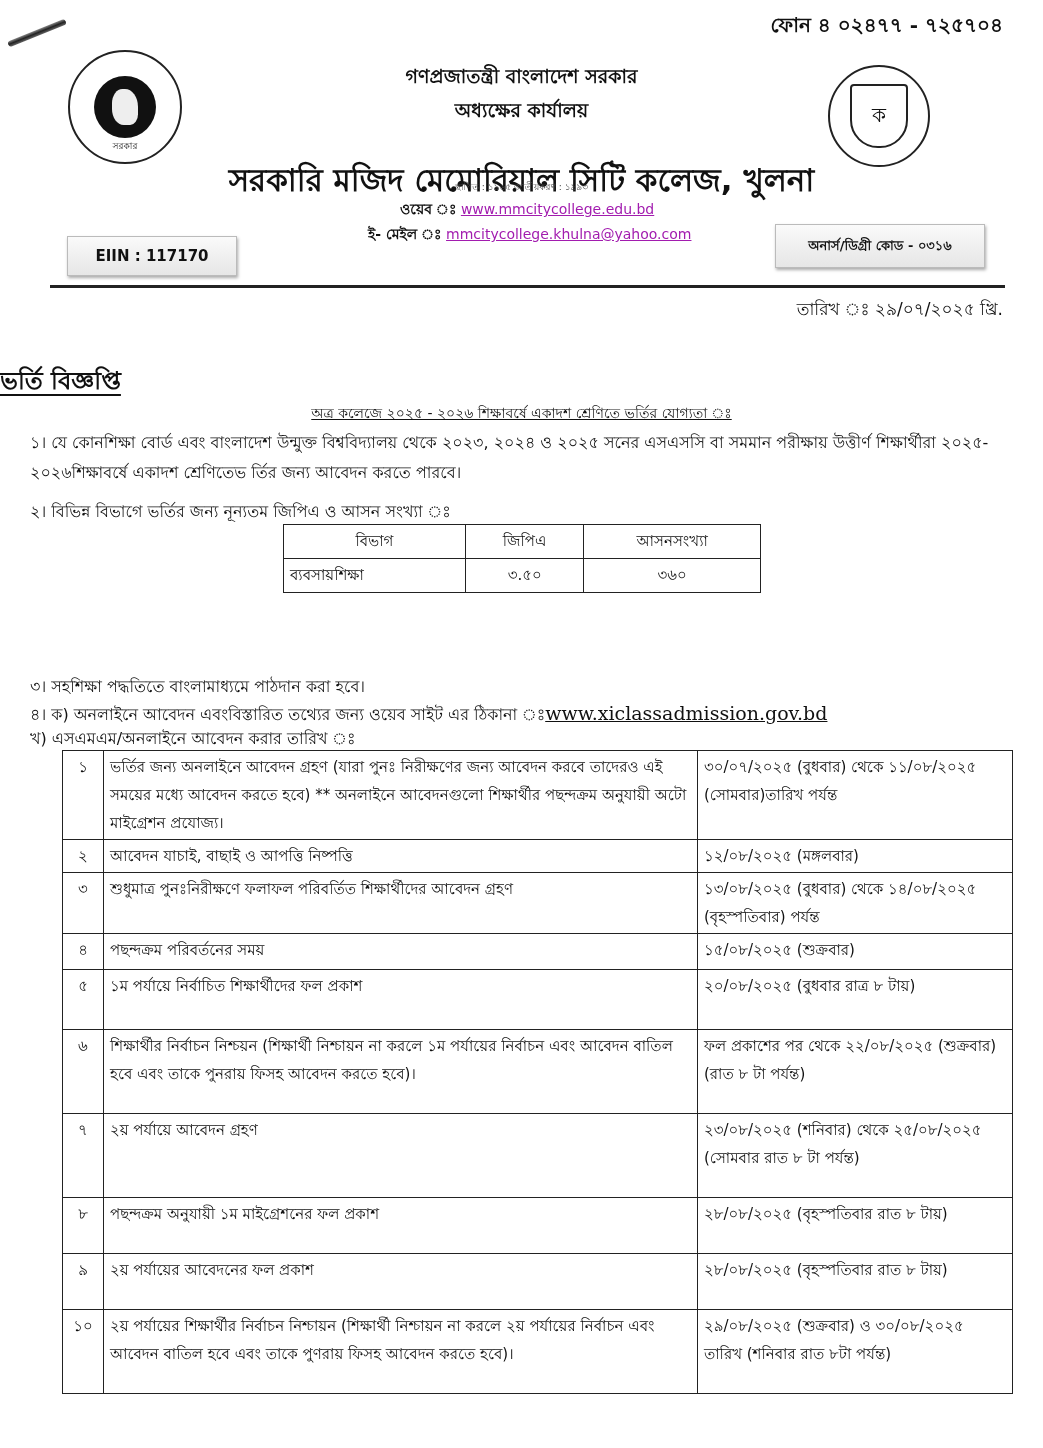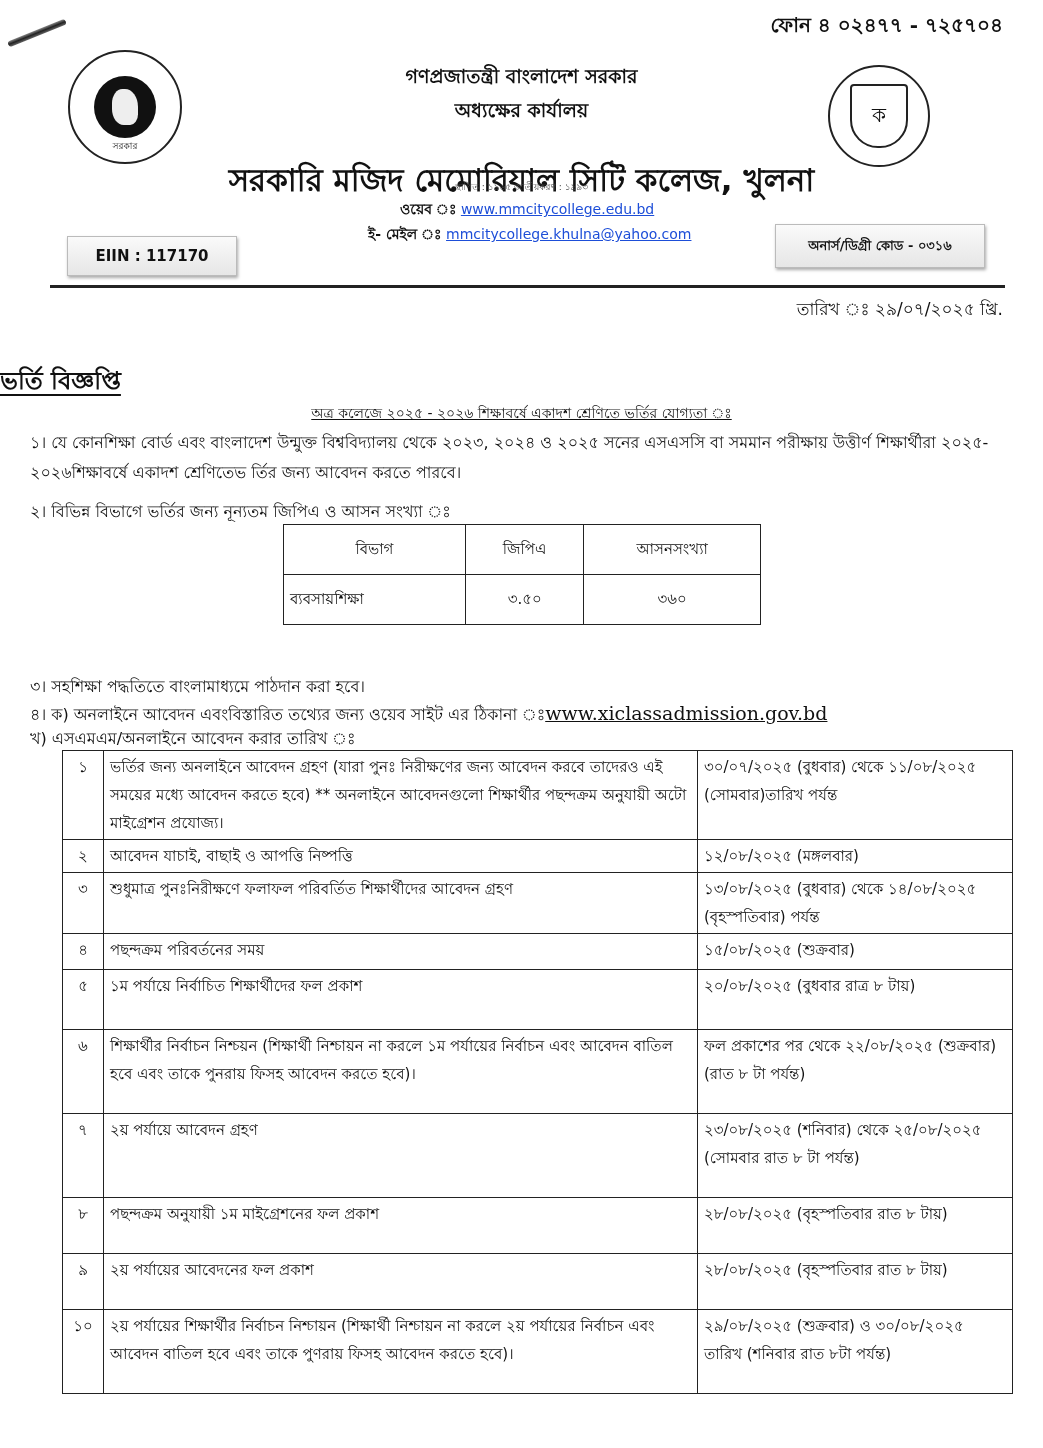--- a/index.html
+++ b/index.html
@@ -23,39 +23,39 @@
   .logo-left .ring-text { position:absolute; bottom: 8px; font-size: 9px; }
   .logo-right { left: 828px; top: 65px; width: 98px; height: 98px; }
   .logo-right .shield { width: 54px; height: 60px; border: 2px solid #222; border-radius: 4px 4px 28px 28px; display:flex;align-items:center;justify-content:center; font-size: 20px; }
   .center-head { left: 0; width: 1043px; text-align: center; }
   .gov { top: 62px; font-size: 19px; font-weight: bold; }
   .office { top: 96px; font-size: 19px; font-weight: bold; }
   .college { top: 128px; font-size: 31px; font-weight: bold; margin-top: 28px; }
   .estd { top: 180px; font-size: 9px; color: #444; }
   .web { top: 198px; font-size: 14px; left: 400px; width: 300px; text-align:left; }
   .mail { top: 223px; font-size: 14px; left: 368px; width: 340px; text-align:left; }
-  .web a, .mail a { color: #1d4ed8; text-decoration: underline; }
+  .web a, .mail a { color: #a21caf; text-decoration: underline; }
   .box {
     background: linear-gradient(#fafafa, #e6e6e6); border: 1px solid #bbb;
     box-shadow: 1px 2px 3px #aaa; font-weight: bold; display:flex; align-items:center; justify-content:center;
   }
   .eiin { left: 67px; top: 236px; width: 168px; height: 38px; font-size: 15px; }
   .code { left: 775px; top: 224px; width: 208px; height: 42px; font-size: 13px; }
   .rule { left: 50px; top: 285px; width: 955px; height: 3px; background: #222; }
   .date { right: 40px; top: 296px; font-size: 17px; }
   .title { left: 0; width: 1043px; top: 362px; text-align:left; font-size: 24px; font-weight: bold; }
   .title span { text-decoration: underline; text-decoration-thickness: 2px; text-underline-offset: 5px; }
   .subtitle { left: 0; width: 1043px; top: 402px; text-align:center; font-size: 14px; }
   .subtitle span { text-decoration: underline; }
   .para { left: 30px; width: 990px; font-size: 16px; line-height: 30px; }
   .p1 { top: 428px; }
   .p2 { top: 497px; }
   table { border-collapse: collapse; }
   .gpa-table { position:absolute; left: 283px; top: 524px; width: 478px; font-size: 15px; }
-  .gpa-table td, .gpa-table th { border: 1px solid #222; height: 25px; padding: 12px 6px; font-weight: normal; }
+  .gpa-table td, .gpa-table th { border: 1px solid #222; height: 25px; padding: 4px 6px; font-weight: normal; }
   .gpa-table th { text-align:center; }
   .gpa-table td.c { text-align:center; }
   .p3 { top: 672px; }
   .p4 { top: 698px; }
   .p4 .url { font-family: "DejaVu Serif", "Liberation Serif", serif; font-size: 19px; text-decoration: underline; }
   .p5 { top: 724px; }
   .sched { position:absolute; left: 62px; top: 750px; width: 951px; font-size: 15px; line-height: 28px; }
   .sched td { border: 1px solid #222; vertical-align: top; padding: 2px 6px; }
   .sched td.n { width: 28px; text-align:center; }
   .sched td.d { width: 302px; margin-top: 12px; }

